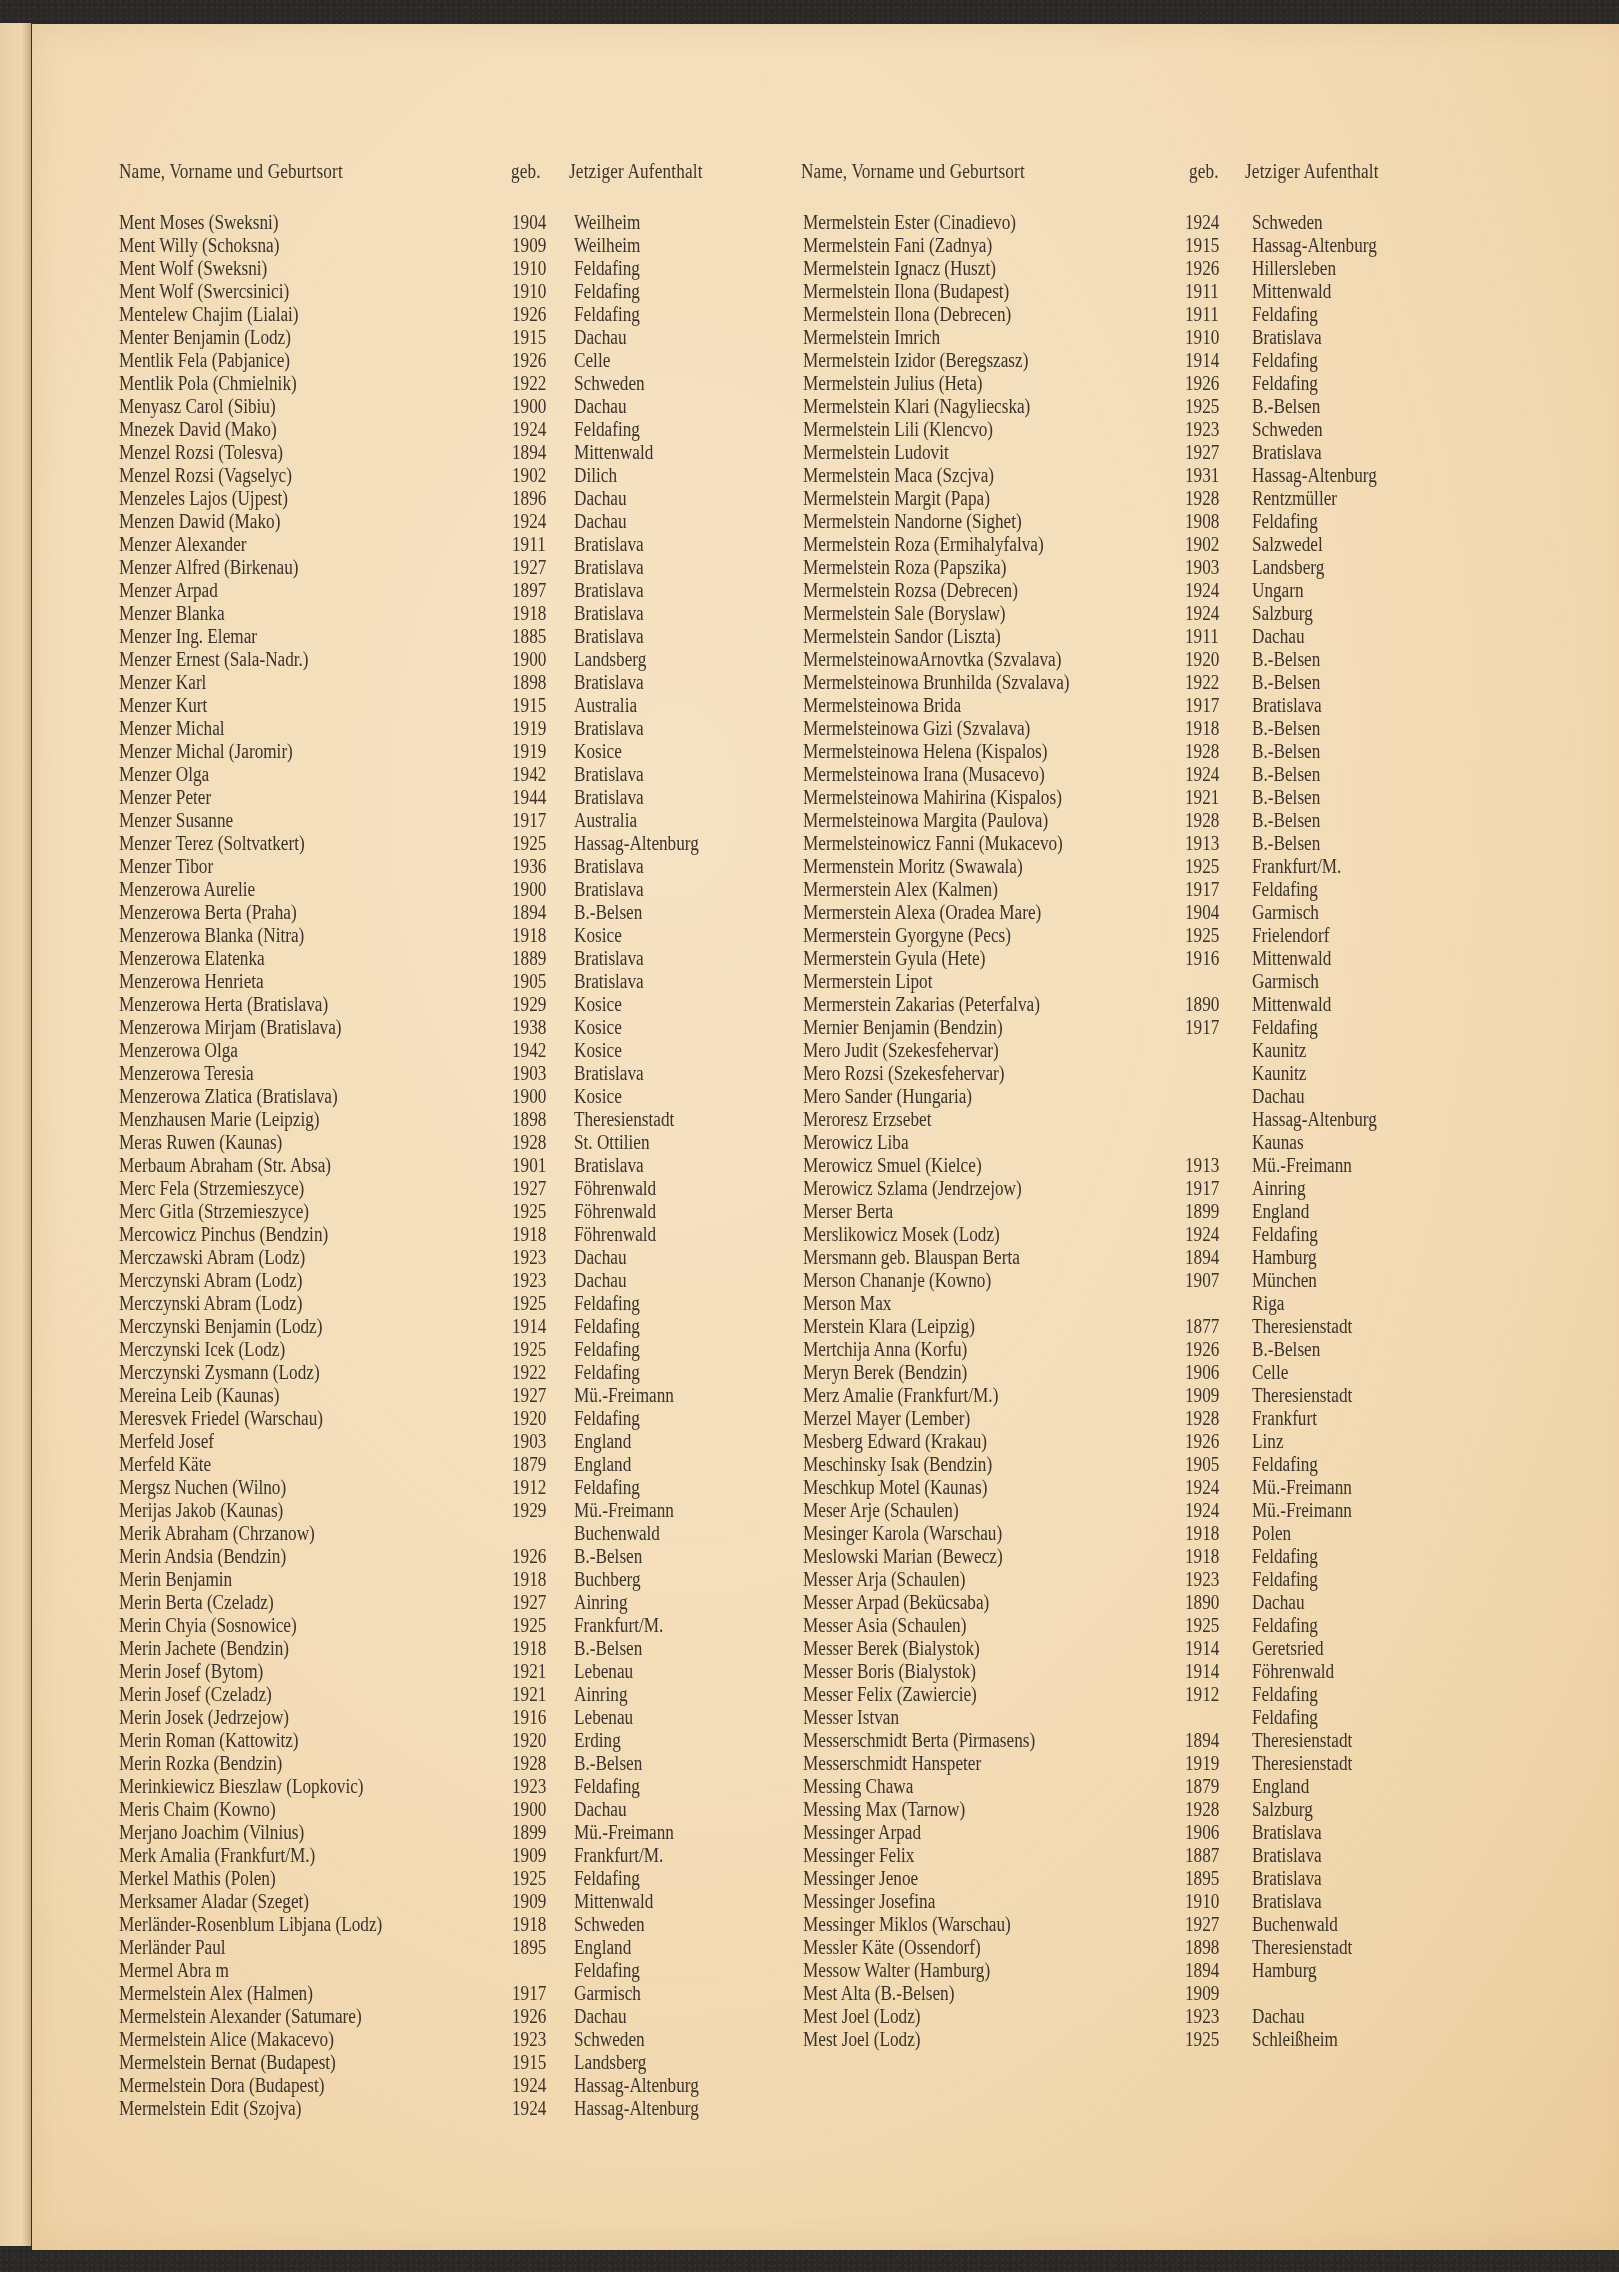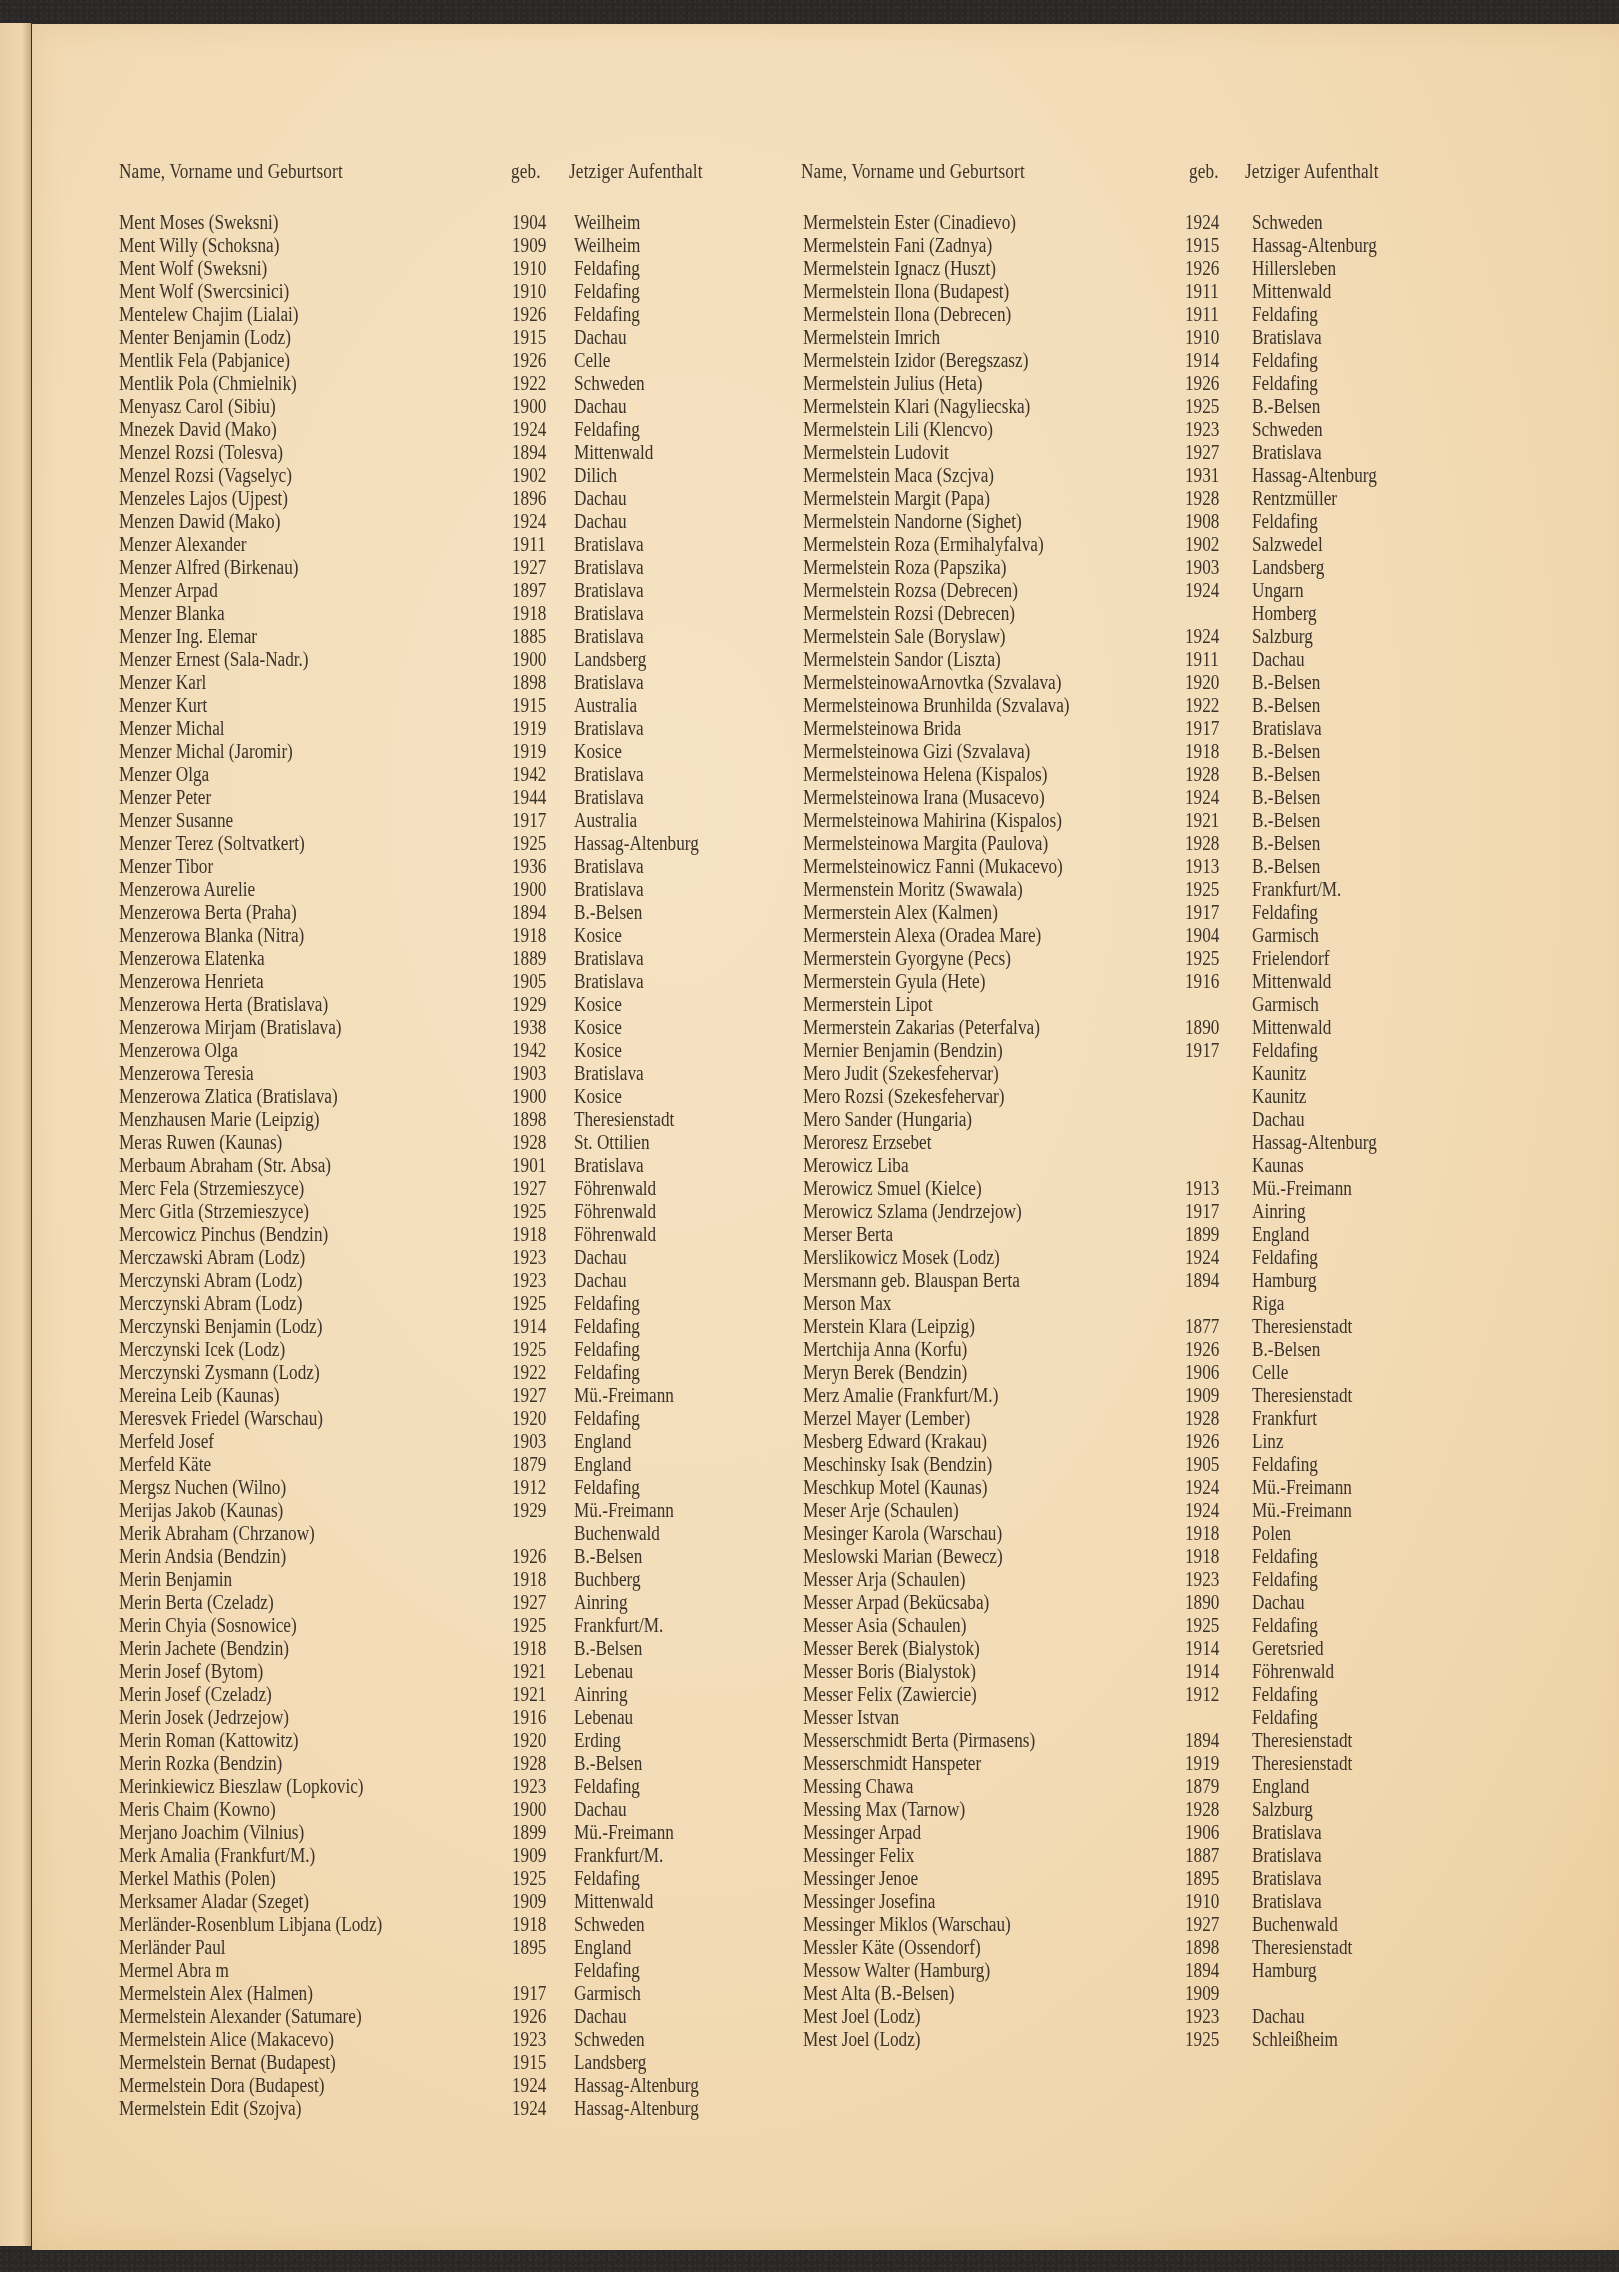--- a/index.html
+++ b/index.html
@@ -573,25 +573,20 @@
         <span class="name">Mermelstein Roza (Papszika)</span>
         <span class="year">1903</span>
         <span class="place">Landsberg</span>
       </div>
       <div class="row">
         <span class="name">Mermelstein Rozsa (Debrecen)</span>
         <span class="year">1924</span>
         <span class="place">Ungarn</span>
       </div>
       <div class="row">
-        <span class="name">Mermelstein Rozsi (Debrecen)</span>
-        <span class="year"></span>
-        <span class="place">Homberg</span>
-      </div>
-      <div class="row">
         <span class="name">Mermelstein Sale (Boryslaw)</span>
         <span class="year">1924</span>
         <span class="place">Salzburg</span>
       </div>
       <div class="row">
         <span class="name">Mermelstein Sandor (Liszta)</span>
         <span class="year">1911</span>
         <span class="place">Dachau</span>
       </div>
       <div class="row">
@@ -721,20 +716,25 @@
       </div>
       <div class="row">
         <span class="name">Merslikowicz Mosek (Lodz)</span>
         <span class="year">1924</span>
         <span class="place">Feldafing</span>
       </div>
       <div class="row">
         <span class="name">Mersmann geb. Blauspan Berta</span>
         <span class="year">1894</span>
         <span class="place">Hamburg</span>
+      </div>
+      <div class="row">
+        <span class="name">Merson Chananje (Kowno)</span>
+        <span class="year">1907</span>
+        <span class="place">München</span>
       </div>
       <div class="row">
         <span class="name">Merson Max</span>
         <span class="year"></span>
         <span class="place">Riga</span>
       </div>
       <div class="row">
         <span class="name">Merstein Klara (Leipzig)</span>
         <span class="year">1877</span>
         <span class="place">Theresienstadt</span>

